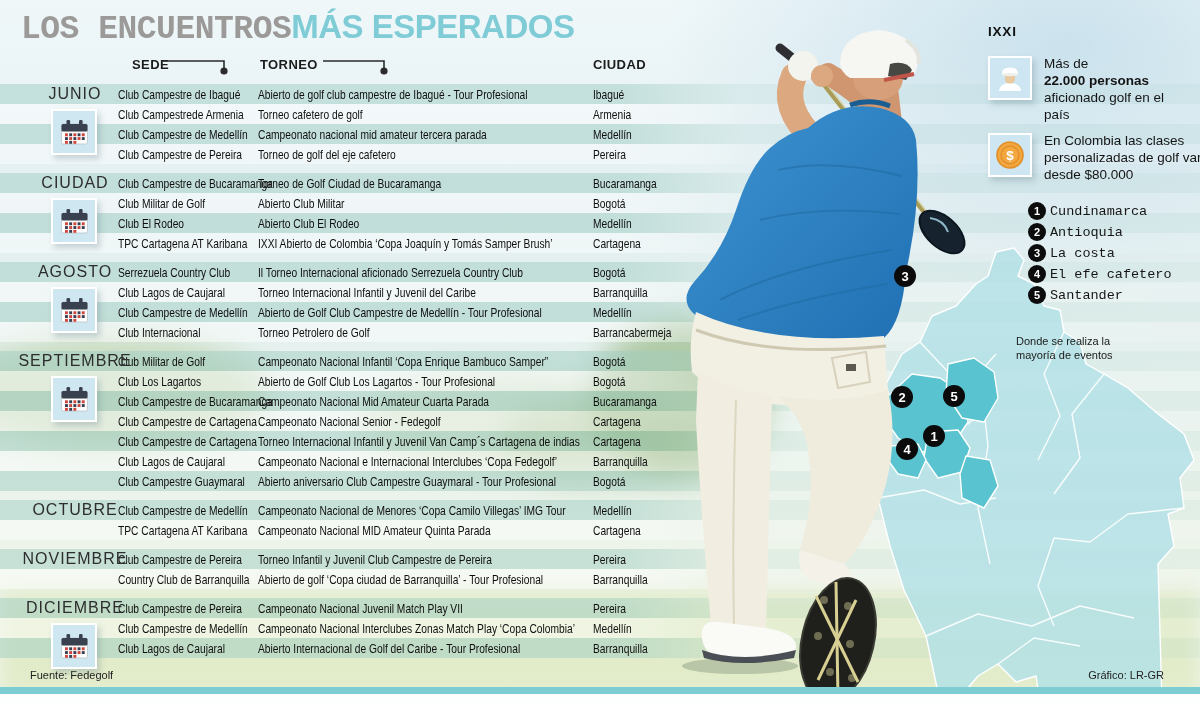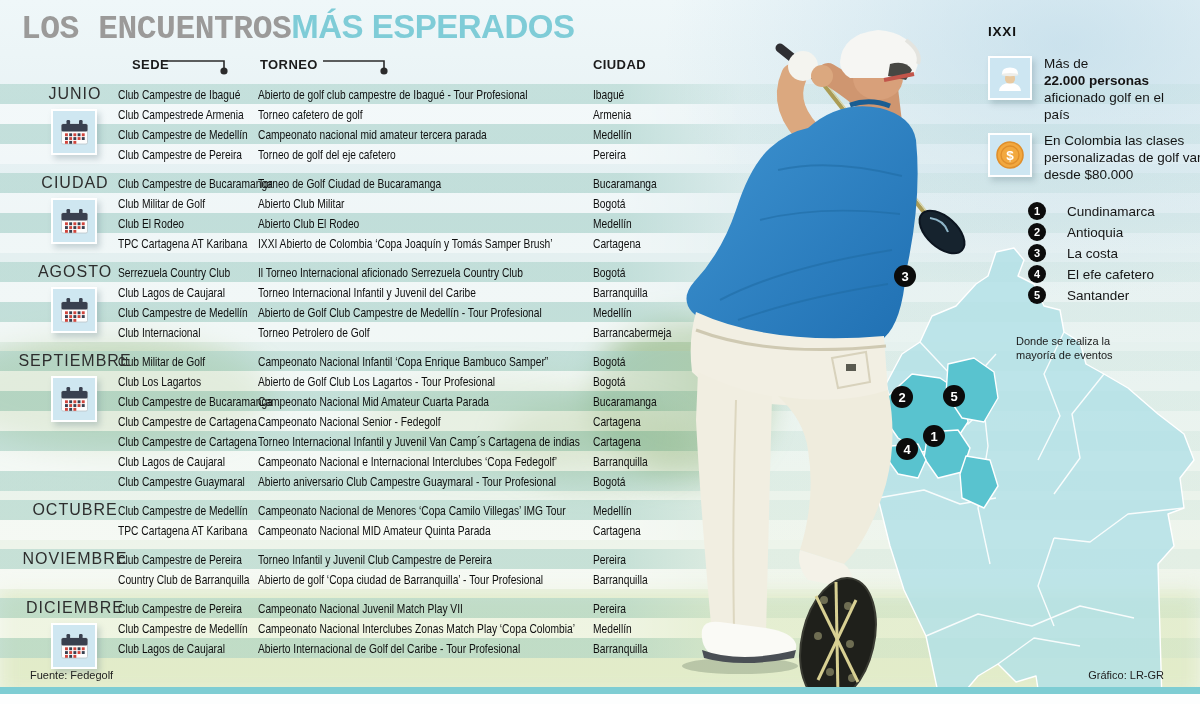--- a/index.html
+++ b/index.html
@@ -55,21 +55,21 @@
   .dtile{width:44px;height:44px;background:#cde6f2;border:2.5px solid #fff;
     box-shadow:3px 4px 6px rgba(100,125,135,.30);display:flex;align-items:center;justify-content:center;}
   .dtext{position:absolute;left:56px;top:-1px;font-size:13.5px;line-height:1.26;color:#141414;}
   .dtext1{width:124px;} .dtext2{width:166px;}
   .dtext .blk{display:block;}
   
   .legend{position:absolute;left:1028px;top:202px;z-index:8;}
   .litem{display:flex;align-items:center;margin-bottom:3px;height:18px;}
   .lcirc{width:18px;height:18px;border-radius:50%;background:#0c0c0c;color:#fff;font-size:11px;
     font-weight:bold;display:flex;align-items:center;justify-content:center;flex:0 0 18px;}
-  .llabel{font-size:13.5px;color:#161616;margin-left:21px;white-space:nowrap;}
+  .llabel{font-size:13.5px;color:#161616;margin-left:4px;white-space:nowrap;font-family:Liberation Mono, monospace;}
   .map-note{position:absolute;left:1016px;top:334px;width:120px;font-size:11px;line-height:1.28;
     color:#1a1a1a;z-index:8;}
   
   .src{position:absolute;left:30px;top:669px;font-size:11px;color:#222;z-index:9;}
   .credit{position:absolute;right:36px;top:669px;font-size:11px;color:#222;z-index:9;}
   .bar{position:absolute;left:0;top:687px;width:1200px;height:7px;background:#7ecdd3;z-index:9;}
   .bottom-white{position:absolute;left:0;top:694px;width:1200px;height:10px;background:#fdfefe;z-index:9;}
 </style>
 </head>
 <body>

